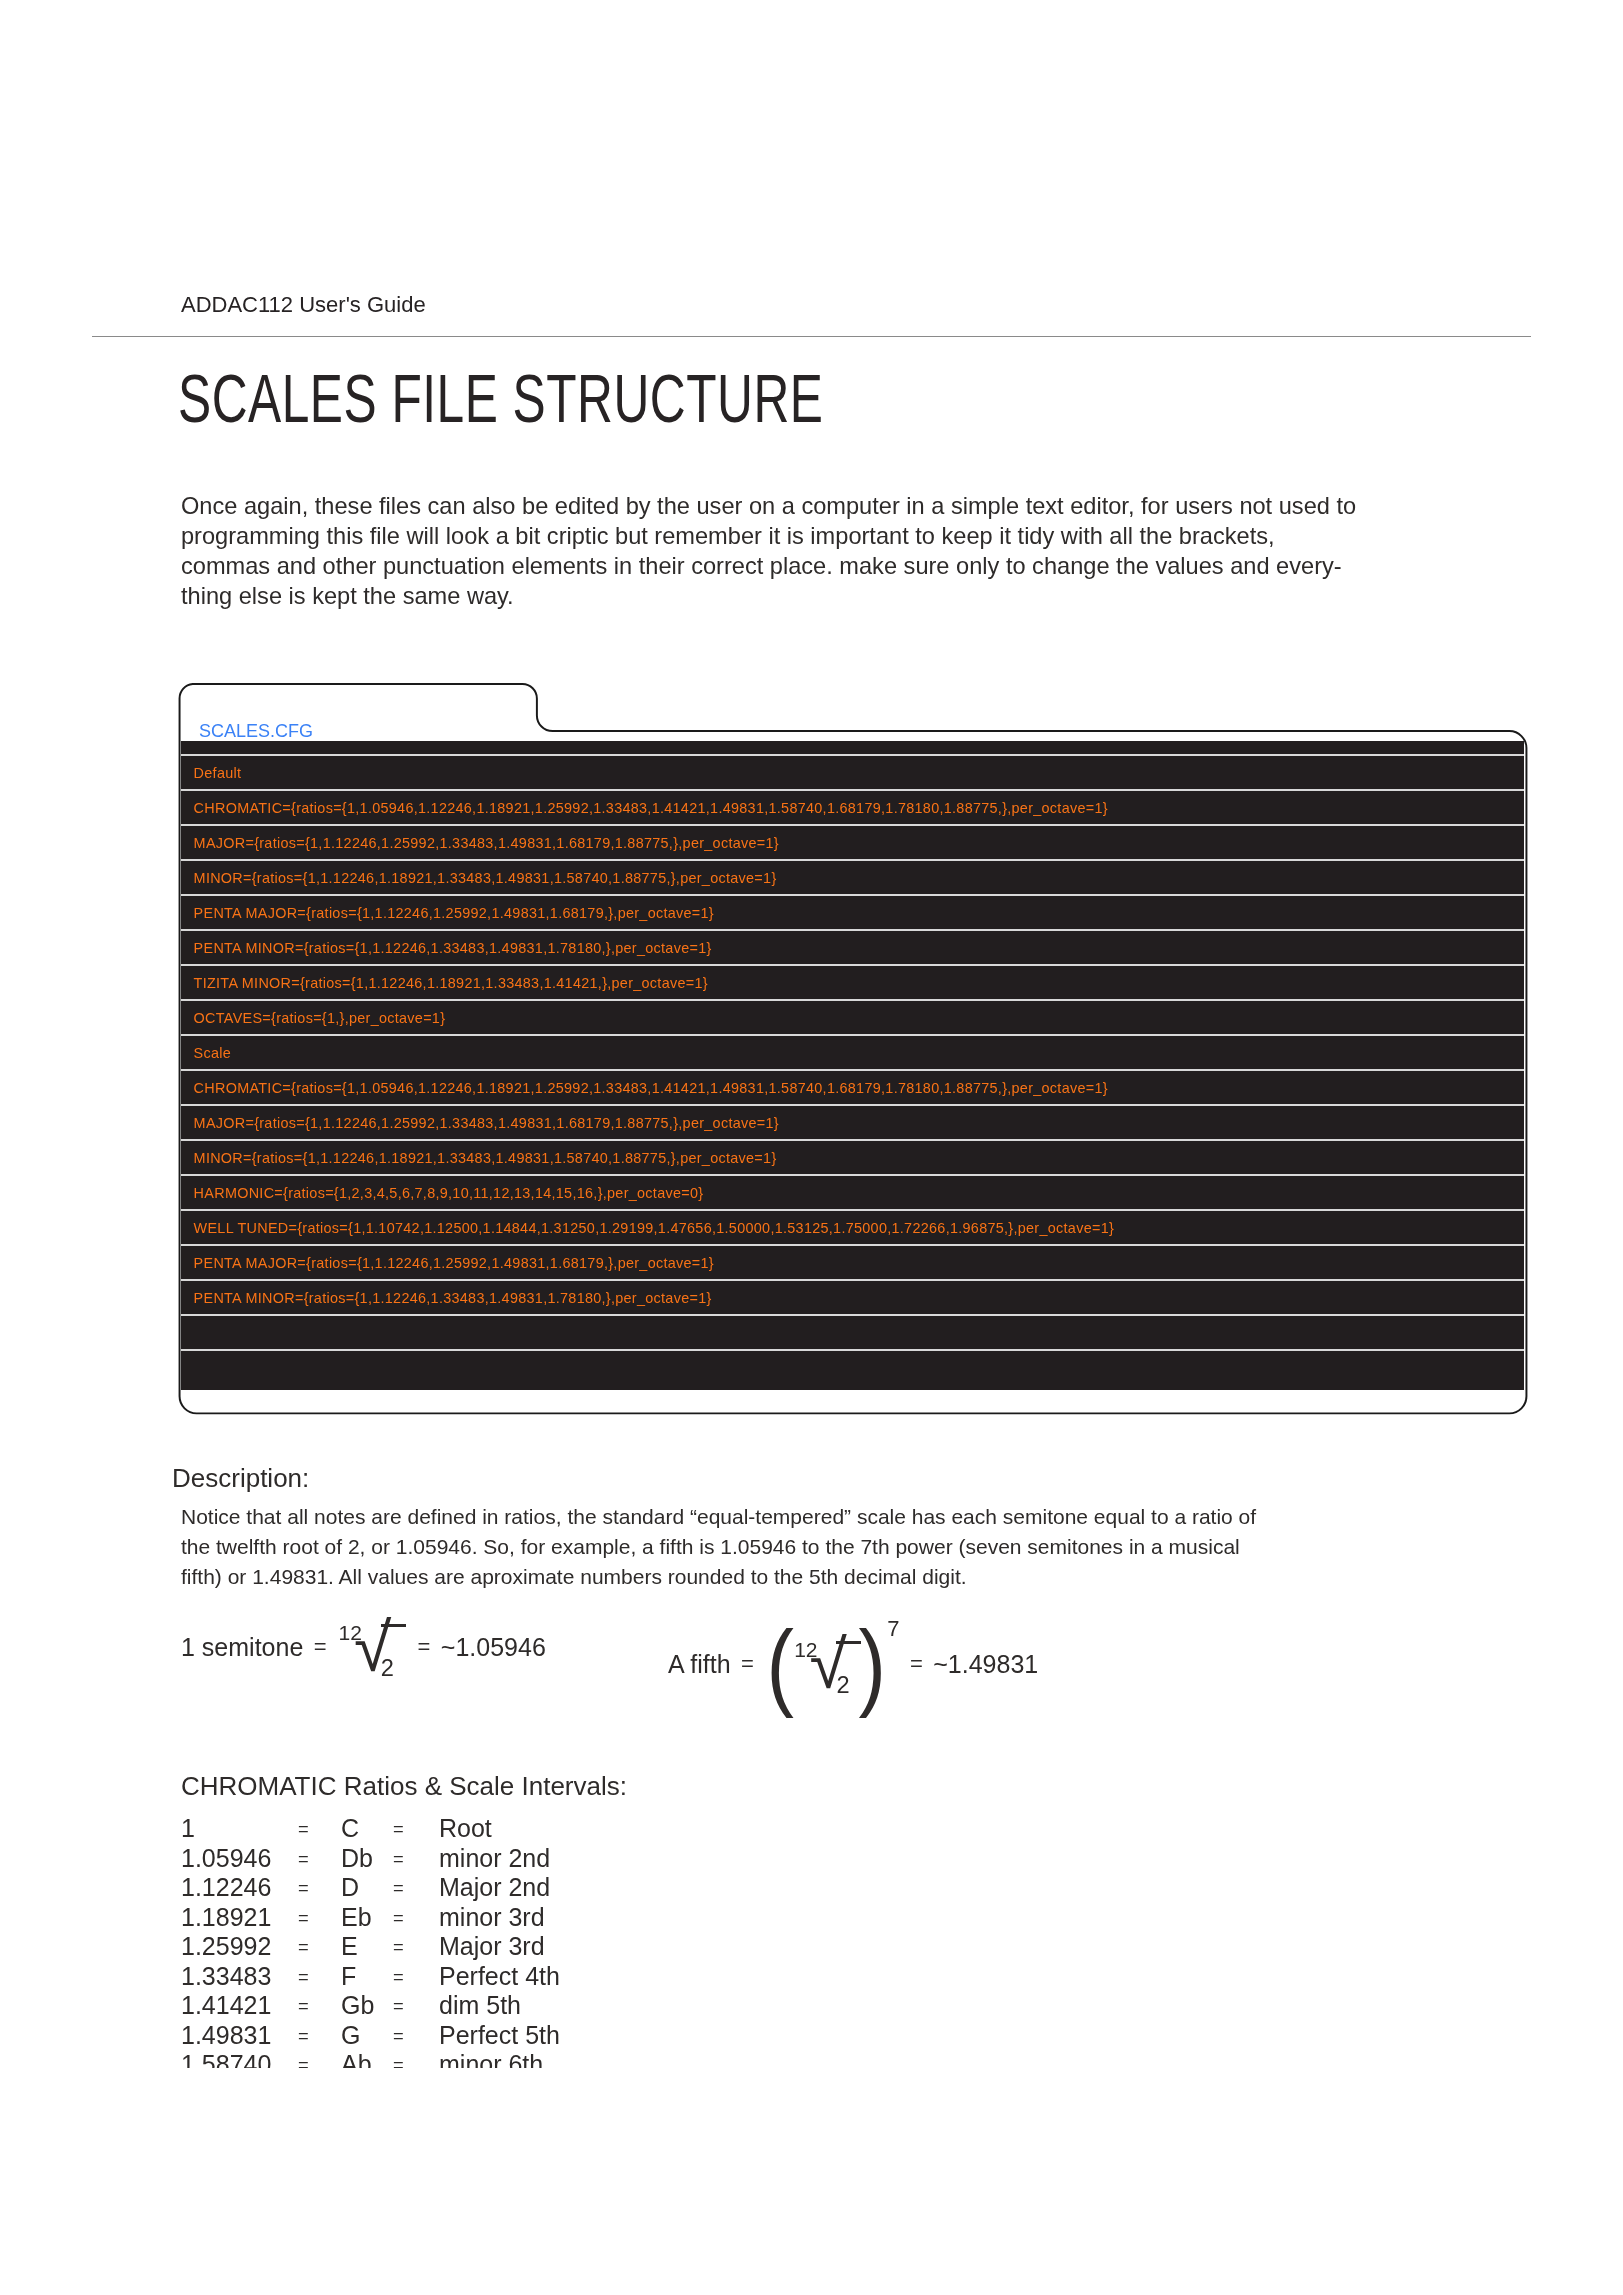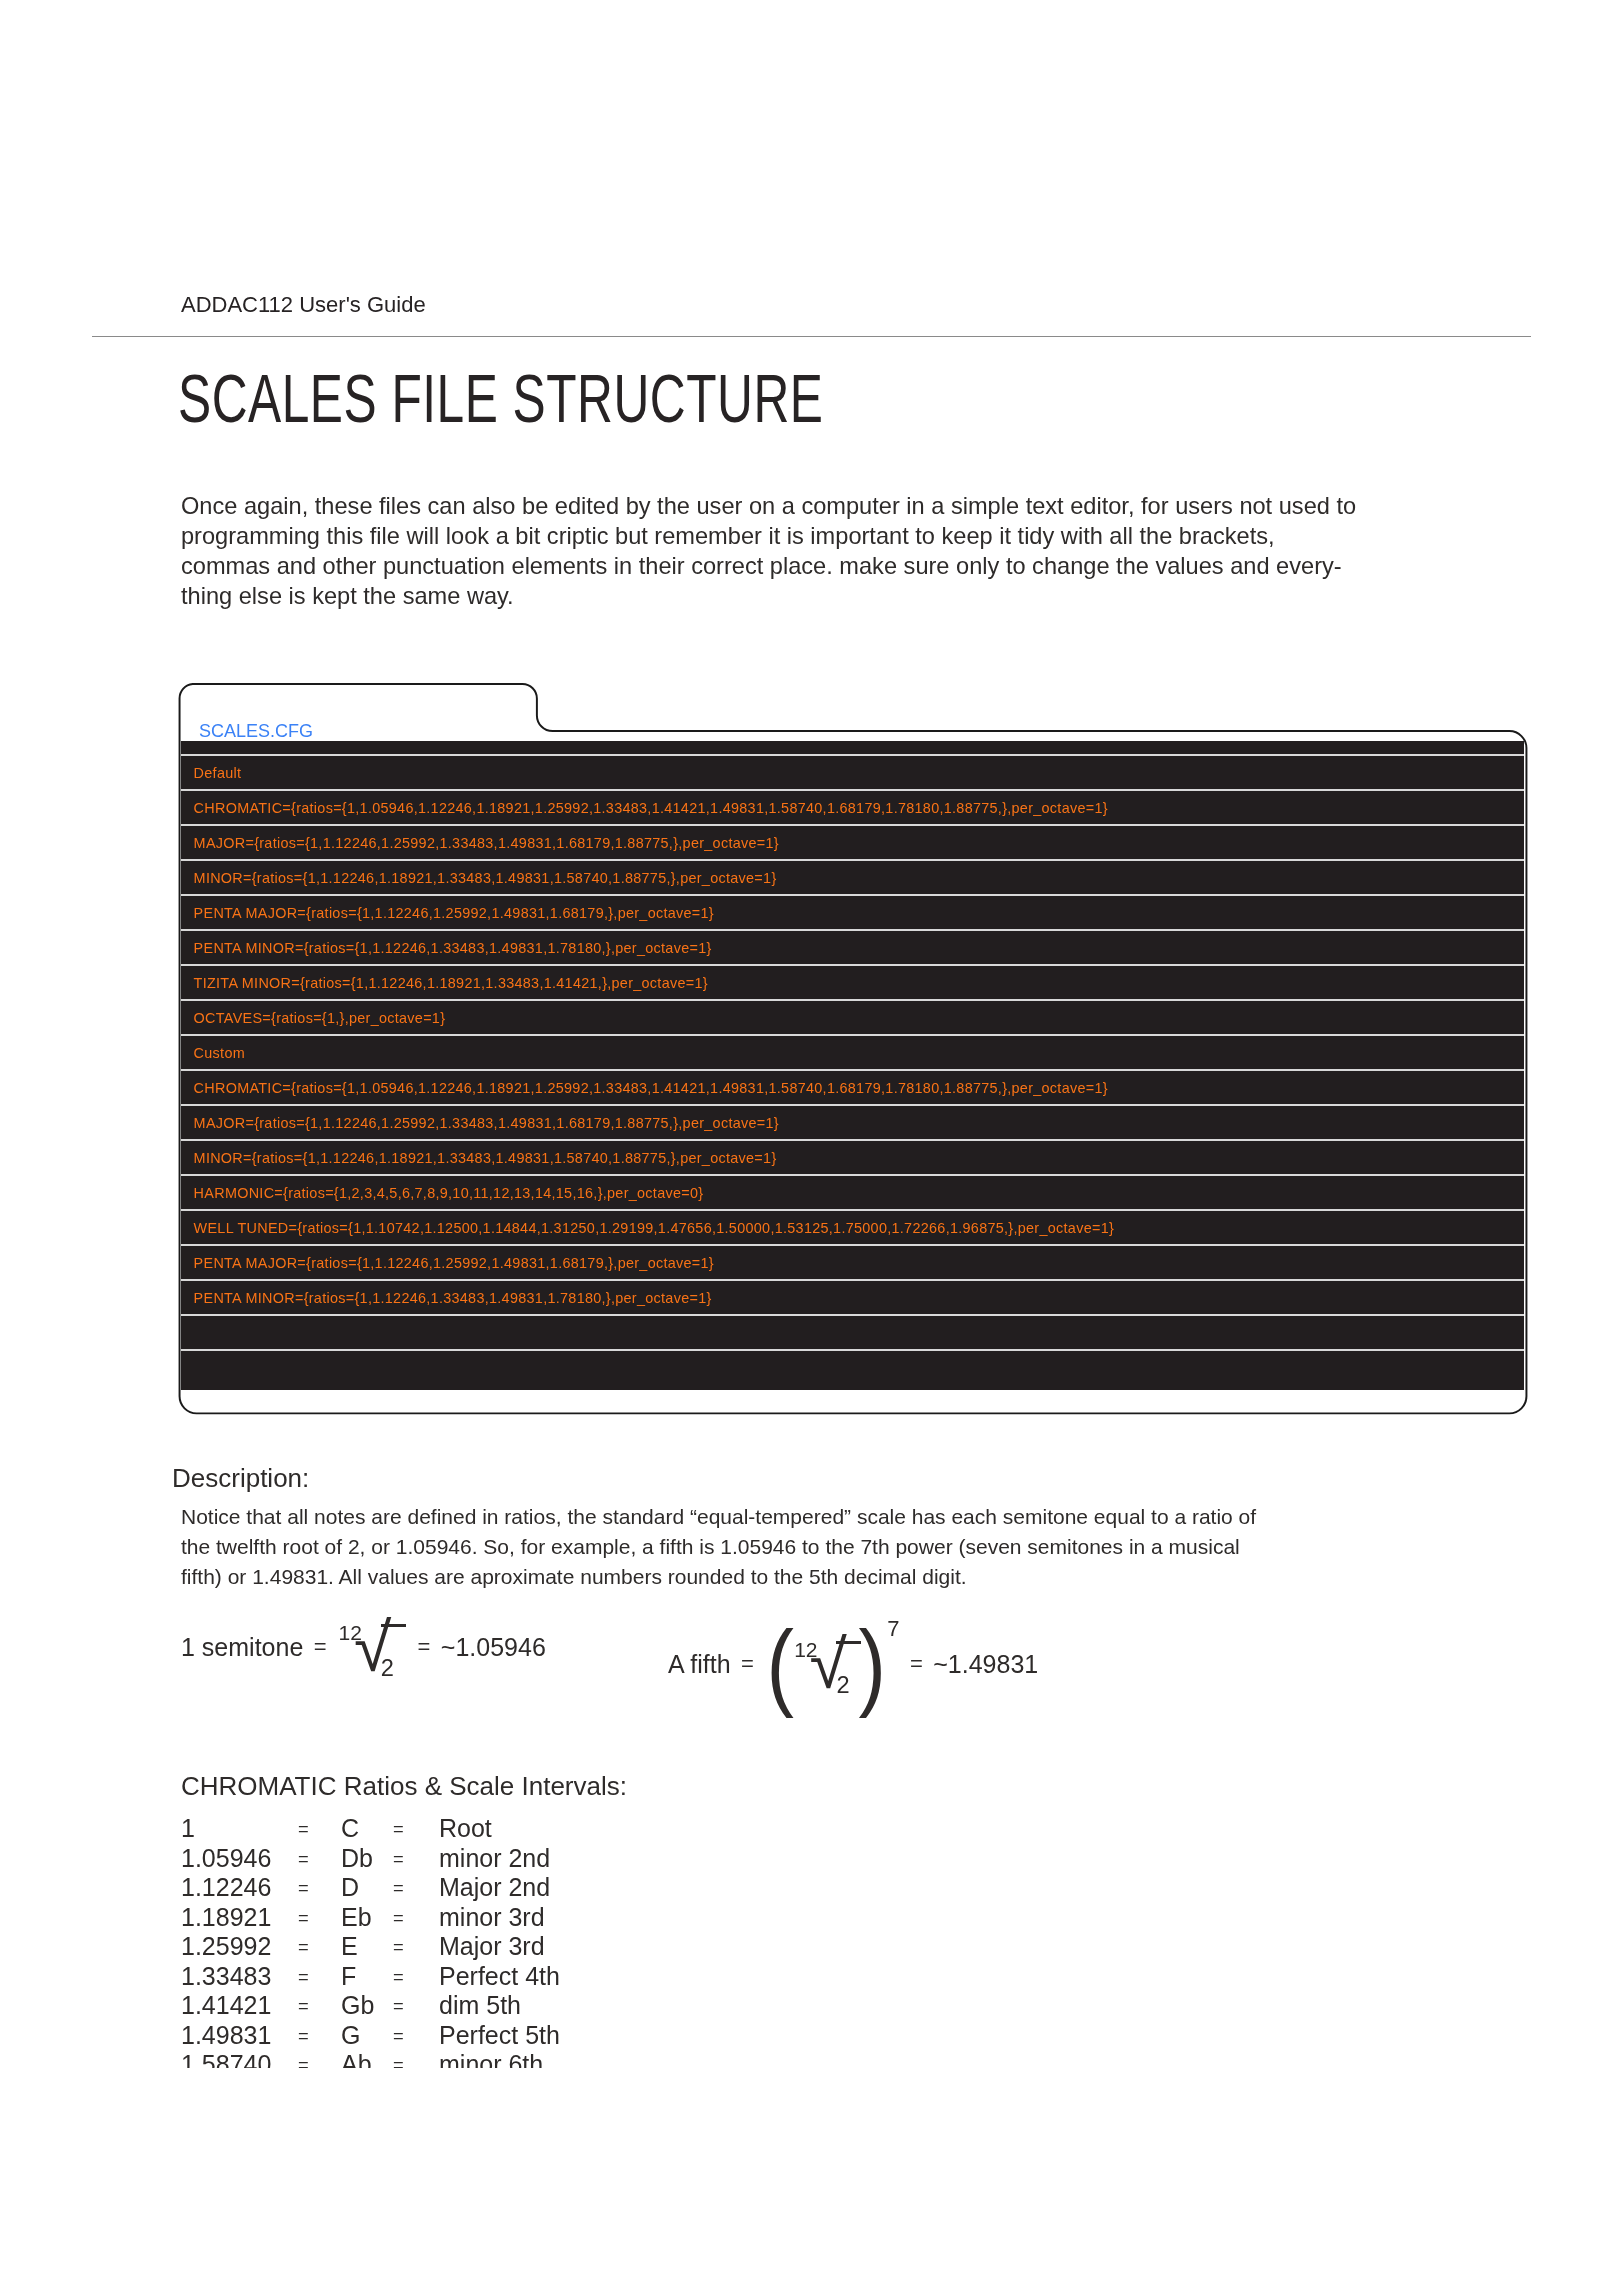--- a/index.html
+++ b/index.html
@@ -97,21 +97,21 @@
     <div class="rows">
       <div class="strip"></div>
       <div class="crow">Default</div>
       <div class="crow">CHROMATIC={ratios={1,1.05946,1.12246,1.18921,1.25992,1.33483,1.41421,1.49831,1.58740,1.68179,1.78180,1.88775,},per_octave=1}</div>
       <div class="crow">MAJOR={ratios={1,1.12246,1.25992,1.33483,1.49831,1.68179,1.88775,},per_octave=1}</div>
       <div class="crow">MINOR={ratios={1,1.12246,1.18921,1.33483,1.49831,1.58740,1.88775,},per_octave=1}</div>
       <div class="crow">PENTA MAJOR={ratios={1,1.12246,1.25992,1.49831,1.68179,},per_octave=1}</div>
       <div class="crow">PENTA MINOR={ratios={1,1.12246,1.33483,1.49831,1.78180,},per_octave=1}</div>
       <div class="crow">TIZITA MINOR={ratios={1,1.12246,1.18921,1.33483,1.41421,},per_octave=1}</div>
       <div class="crow">OCTAVES={ratios={1,},per_octave=1}</div>
-      <div class="crow">Custom</div>
+      <div class="crow">Scale</div>
       <div class="crow">CHROMATIC={ratios={1,1.05946,1.12246,1.18921,1.25992,1.33483,1.41421,1.49831,1.58740,1.68179,1.78180,1.88775,},per_octave=1}</div>
       <div class="crow">MAJOR={ratios={1,1.12246,1.25992,1.33483,1.49831,1.68179,1.88775,},per_octave=1}</div>
       <div class="crow">MINOR={ratios={1,1.12246,1.18921,1.33483,1.49831,1.58740,1.88775,},per_octave=1}</div>
       <div class="crow">HARMONIC={ratios={1,2,3,4,5,6,7,8,9,10,11,12,13,14,15,16,},per_octave=0}</div>
       <div class="crow">WELL TUNED={ratios={1,1.10742,1.12500,1.14844,1.31250,1.29199,1.47656,1.50000,1.53125,1.75000,1.72266,1.96875,},per_octave=1}</div>
       <div class="crow">PENTA MAJOR={ratios={1,1.12246,1.25992,1.49831,1.68179,},per_octave=1}</div>
       <div class="crow">PENTA MINOR={ratios={1,1.12246,1.33483,1.49831,1.78180,},per_octave=1}</div>
       <div class="crow"></div>
       <div class="crow last"></div>
     </div>

